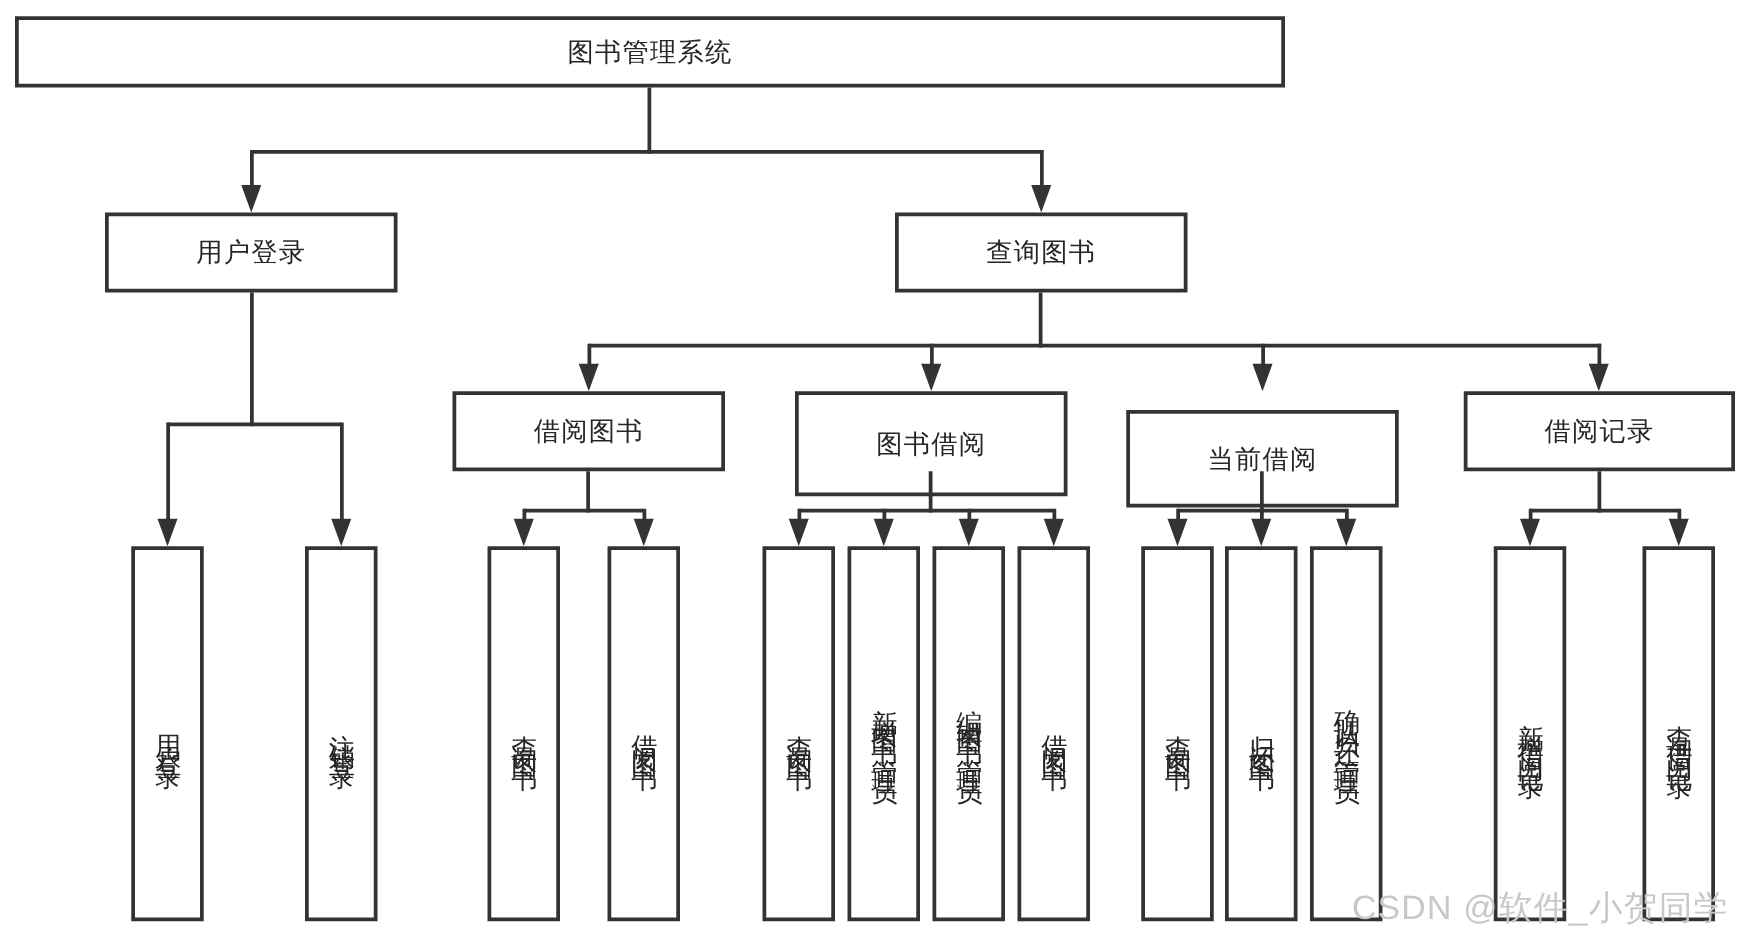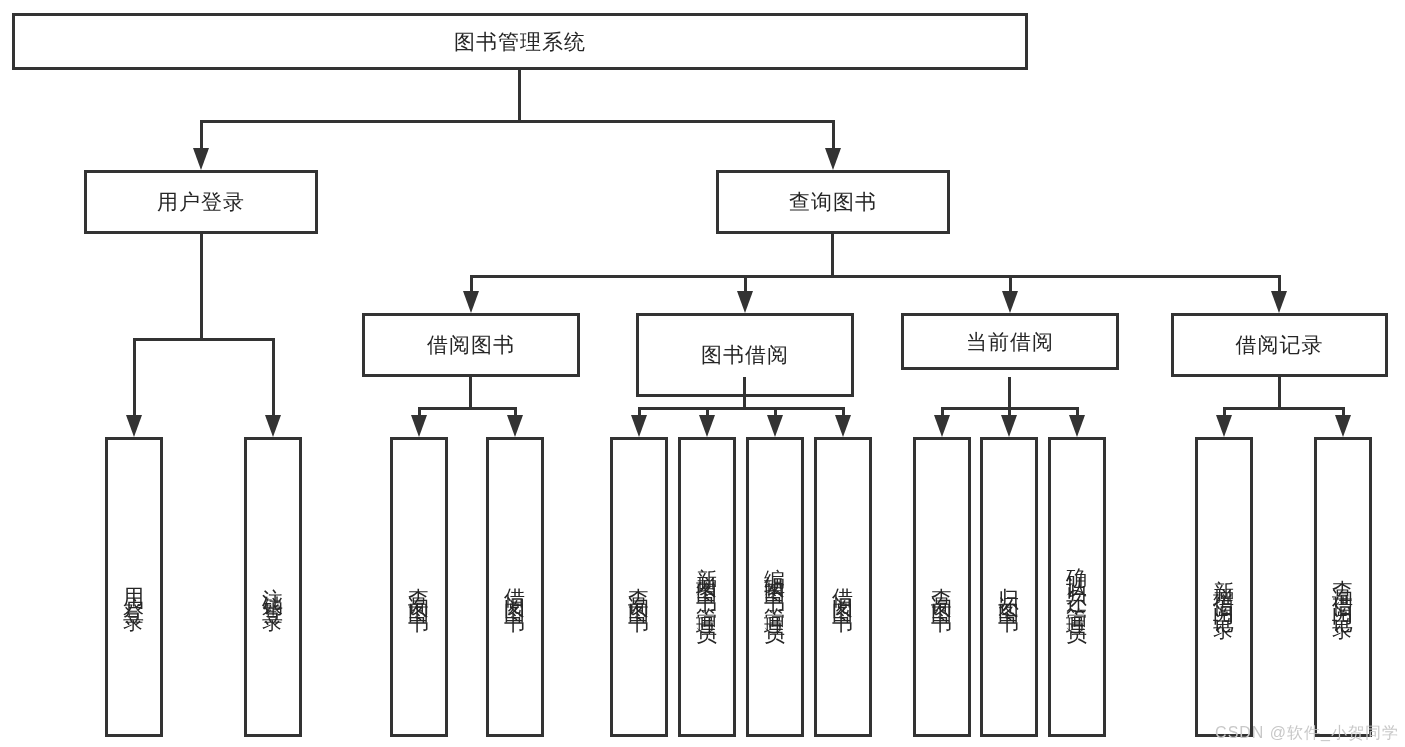--- a/index.html
+++ b/index.html
@@ -39,22 +39,22 @@
   .arrow{position:absolute;width:16px;}
   .arrow::before{
     content:"";position:absolute;left:6.5px;top:0;bottom:19px;width:3px;background:var(--line);
   }
   .arrow::after{
     content:"";position:absolute;left:0;bottom:0;width:0;height:0;
     border-left:8px solid transparent;border-right:8px solid transparent;
     border-top:22px solid var(--line);
   }
   .watermark{
-    position:absolute;right:6px;bottom:3px;
-    color:var(--wm);font-size:16px;letter-spacing:1px;
+    position:absolute;right:22px;bottom:3px;
+    color:var(--wm);font-size:27px;letter-spacing:1px;
     z-index:10;white-space:nowrap;
   }
 </style>
 </head>
 <body>
 
 <div class="canvas">
 
   <div class="box" style="left:12px;top:13px;width:1016px;height:57px">
     <span>图书管理系统</span>
@@ -83,21 +83,21 @@
   <div class="arrow" style="left:737px;top:275px;height:38px"></div>
   <div class="arrow" style="left:1002px;top:275px;height:38px"></div>
   <div class="arrow" style="left:1271px;top:275px;height:38px"></div>
 
   <div class="box" style="left:362px;top:313px;width:218px;height:64px">
     <span>借阅图书</span>
   </div>
   <div class="box" style="left:636px;top:313px;width:218px;height:84px">
     <span>图书借阅</span>
   </div>
-  <div class="box" style="left:901px;top:313px;width:218px;height:57px">
+  <div class="box" style="left:901px;top:328px;width:218px;height:78px">
     <span>当前借阅</span>
   </div>
   <div class="box" style="left:1171px;top:313px;width:217px;height:64px">
     <span>借阅记录</span>
   </div>
 
   <div class="vline" style="left:469px;top:377px;height:33px"></div>
   <div class="hline" style="left:419px;top:407px;width:96px"></div>
   <div class="arrow" style="left:411px;top:407px;height:30px"></div>
   <div class="arrow" style="left:507px;top:407px;height:30px"></div>

